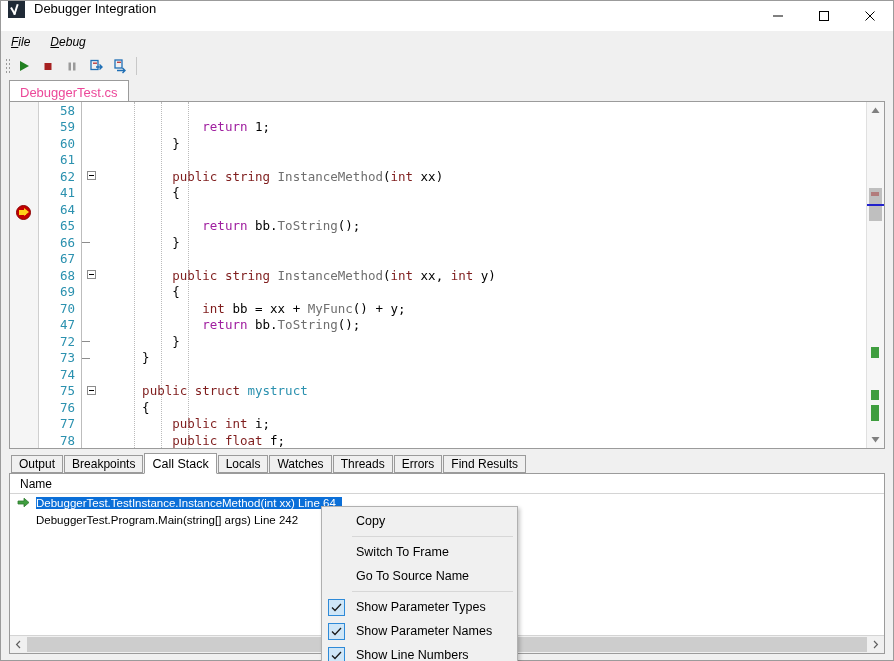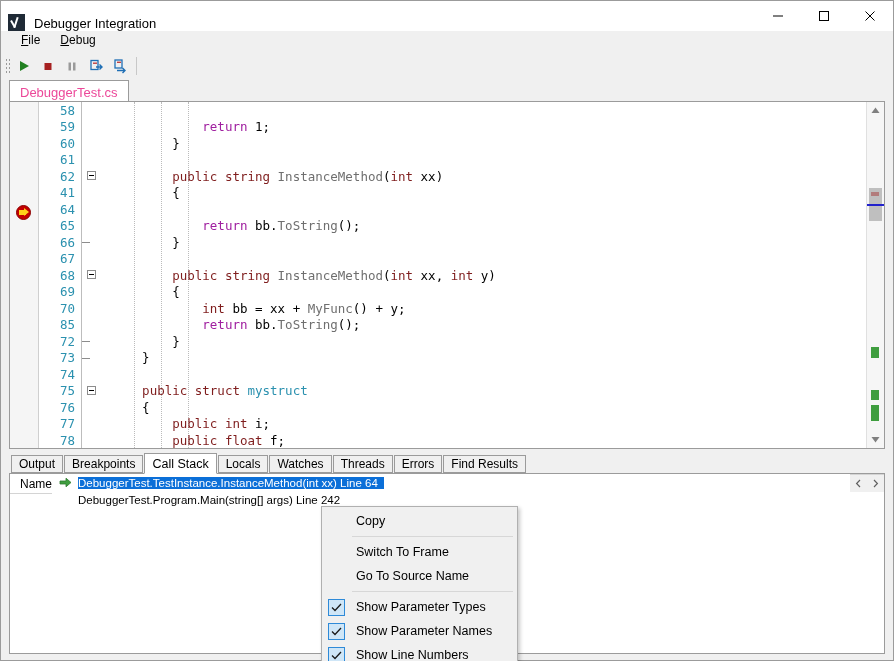--- a/index.html
+++ b/index.html
@@ -25,21 +25,21 @@
     background: #f0f0f0;
     display: flex;
     flex-direction: column;
   }
 
   
   .titlebar {
     height: 30px;
     background: #ffffff;
     display: flex;
-    align-items: flex-end;
+    align-items: flex-start;
     flex: none;
     position: relative;
   }
   .app-icon {
     width: 17px; height: 17px;
     margin-left: 7px;
     background: #1f2a36;
     position: relative;
     flex: none;
   }
@@ -77,22 +77,23 @@
     align-items: center;
     justify-content: center;
   }
   .win-btn svg { display: block; }
 
   
   .menubar {
     height: 22px;
     background: #f0f0f0;
     display: flex;
-    padding-left: 10px;
-    flex: none;
+    align-items: center;
+    flex: none;
+    font-style: italic;
   }
   .menu-item {
     padding: 2px 10px;
     font-size: 12px;
     color: #000;
     white-space: nowrap;
   }
   .menu-item u { text-decoration: underline; }
 
   
@@ -335,21 +336,21 @@
     border-bottom: 1px solid #ffffff;
     font-size: 12.5px;
     margin-bottom: -1px;
   }
   .pane-body {
     flex: 1 1 auto;
     border: 1px solid #9b9b9b;
     background: #ffffff;
     position: relative;
     display: flex;
-    flex-direction: row;
+    flex-direction: column;
     min-height: 0;
   }
   .grid-header {
     height: 19px;
     border-bottom: 1px solid #d4d4d4;
     display: flex;
     align-items: center;
     flex: none;
     background: #ffffff;
   }
@@ -550,21 +551,21 @@
           <div class="code-line"><div class="lnum">61</div><div class="fold-col"></div><div class="code-text"><span></span></div></div>
           <div class="code-line"><div class="lnum">62</div><div class="fold-col"><div class="fold-box"></div></div><div class="code-text"><span class="pln">        </span><span><span class="kw">public </span><span class="kw">string </span><span class="mth">InstanceMethod</span><span class="pln">(</span><span class="kw">int </span><span class="pln">xx</span><span class="pln">)</span></span></div></div>
           <div class="code-line"><div class="lnum">41</div><div class="fold-col"></div><div class="code-text"><span class="pln">        </span><span><span class="pln">{</span></span></div></div>
           <div class="code-line"><div class="lnum">64</div><div class="fold-col"></div><div class="code-text"><span class="pln">            </span></div></div>
           <div class="code-line"><div class="lnum">65</div><div class="fold-col"></div><div class="code-text"><span class="pln">            </span><span><span class="pur">return </span><span class="pln">bb.</span><span class="mth">ToString</span><span class="pln">();</span></span></div></div>
           <div class="code-line"><div class="lnum">66</div><div class="fold-col"><div class="fold-end"></div></div><div class="code-text"><span class="pln">        </span><span><span class="pln">}</span></span></div></div>
           <div class="code-line"><div class="lnum">67</div><div class="fold-col"></div><div class="code-text"><span></span></div></div>
           <div class="code-line"><div class="lnum">68</div><div class="fold-col"><div class="fold-box"></div></div><div class="code-text"><span class="pln">        </span><span><span class="kw">public </span><span class="kw">string </span><span class="mth">InstanceMethod</span><span class="pln">(</span><span class="kw">int </span><span class="pln">xx, </span><span class="kw">int </span><span class="pln">y</span><span class="pln">)</span></span></div></div>
           <div class="code-line"><div class="lnum">69</div><div class="fold-col"></div><div class="code-text"><span class="pln">        </span><span><span class="pln">{</span></span></div></div>
           <div class="code-line"><div class="lnum">70</div><div class="fold-col"></div><div class="code-text"><span class="pln">            </span><span><span class="kw">int </span><span class="pln">bb = xx + </span><span class="mth">MyFunc</span><span class="pln">() + y;</span></span></div></div>
-          <div class="code-line"><div class="lnum">85</div><div class="fold-col"></div><div class="code-text"><span class="pln">            </span><span><span class="pur">return </span><span class="pln">bb.</span><span class="mth">ToString</span><span class="pln">();</span></span></div></div>
+          <div class="code-line"><div class="lnum">47</div><div class="fold-col"></div><div class="code-text"><span class="pln">            </span><span><span class="pur">return </span><span class="pln">bb.</span><span class="mth">ToString</span><span class="pln">();</span></span></div></div>
           <div class="code-line"><div class="lnum">72</div><div class="fold-col"><div class="fold-end"></div></div><div class="code-text"><span class="pln">        </span><span><span class="pln">}</span></span></div></div>
           <div class="code-line"><div class="lnum">73</div><div class="fold-col"><div class="fold-end"></div></div><div class="code-text"><span class="pln">    </span><span><span class="pln">}</span></span></div></div>
           <div class="code-line"><div class="lnum">74</div><div class="fold-col"></div><div class="code-text"><span></span></div></div>
           <div class="code-line"><div class="lnum">75</div><div class="fold-col"><div class="fold-box"></div></div><div class="code-text"><span class="pln">    </span><span><span class="kw">public </span><span class="kw">struct </span><span class="typ">mystruct</span></span></div></div>
           <div class="code-line"><div class="lnum">76</div><div class="fold-col"></div><div class="code-text"><span class="pln">    </span><span><span class="pln">{</span></span></div></div>
           <div class="code-line"><div class="lnum">77</div><div class="fold-col"></div><div class="code-text"><span class="pln">        </span><span><span class="kw">public </span><span class="kw">int </span><span class="pln">i;</span></span></div></div>
           <div class="code-line"><div class="lnum">78</div><div class="fold-col"></div><div class="code-text"><span class="pln">        </span><span><span class="kw">public </span><span class="kw">float </span><span class="pln">f;</span></span></div></div>
         </div>
     </div>
 

